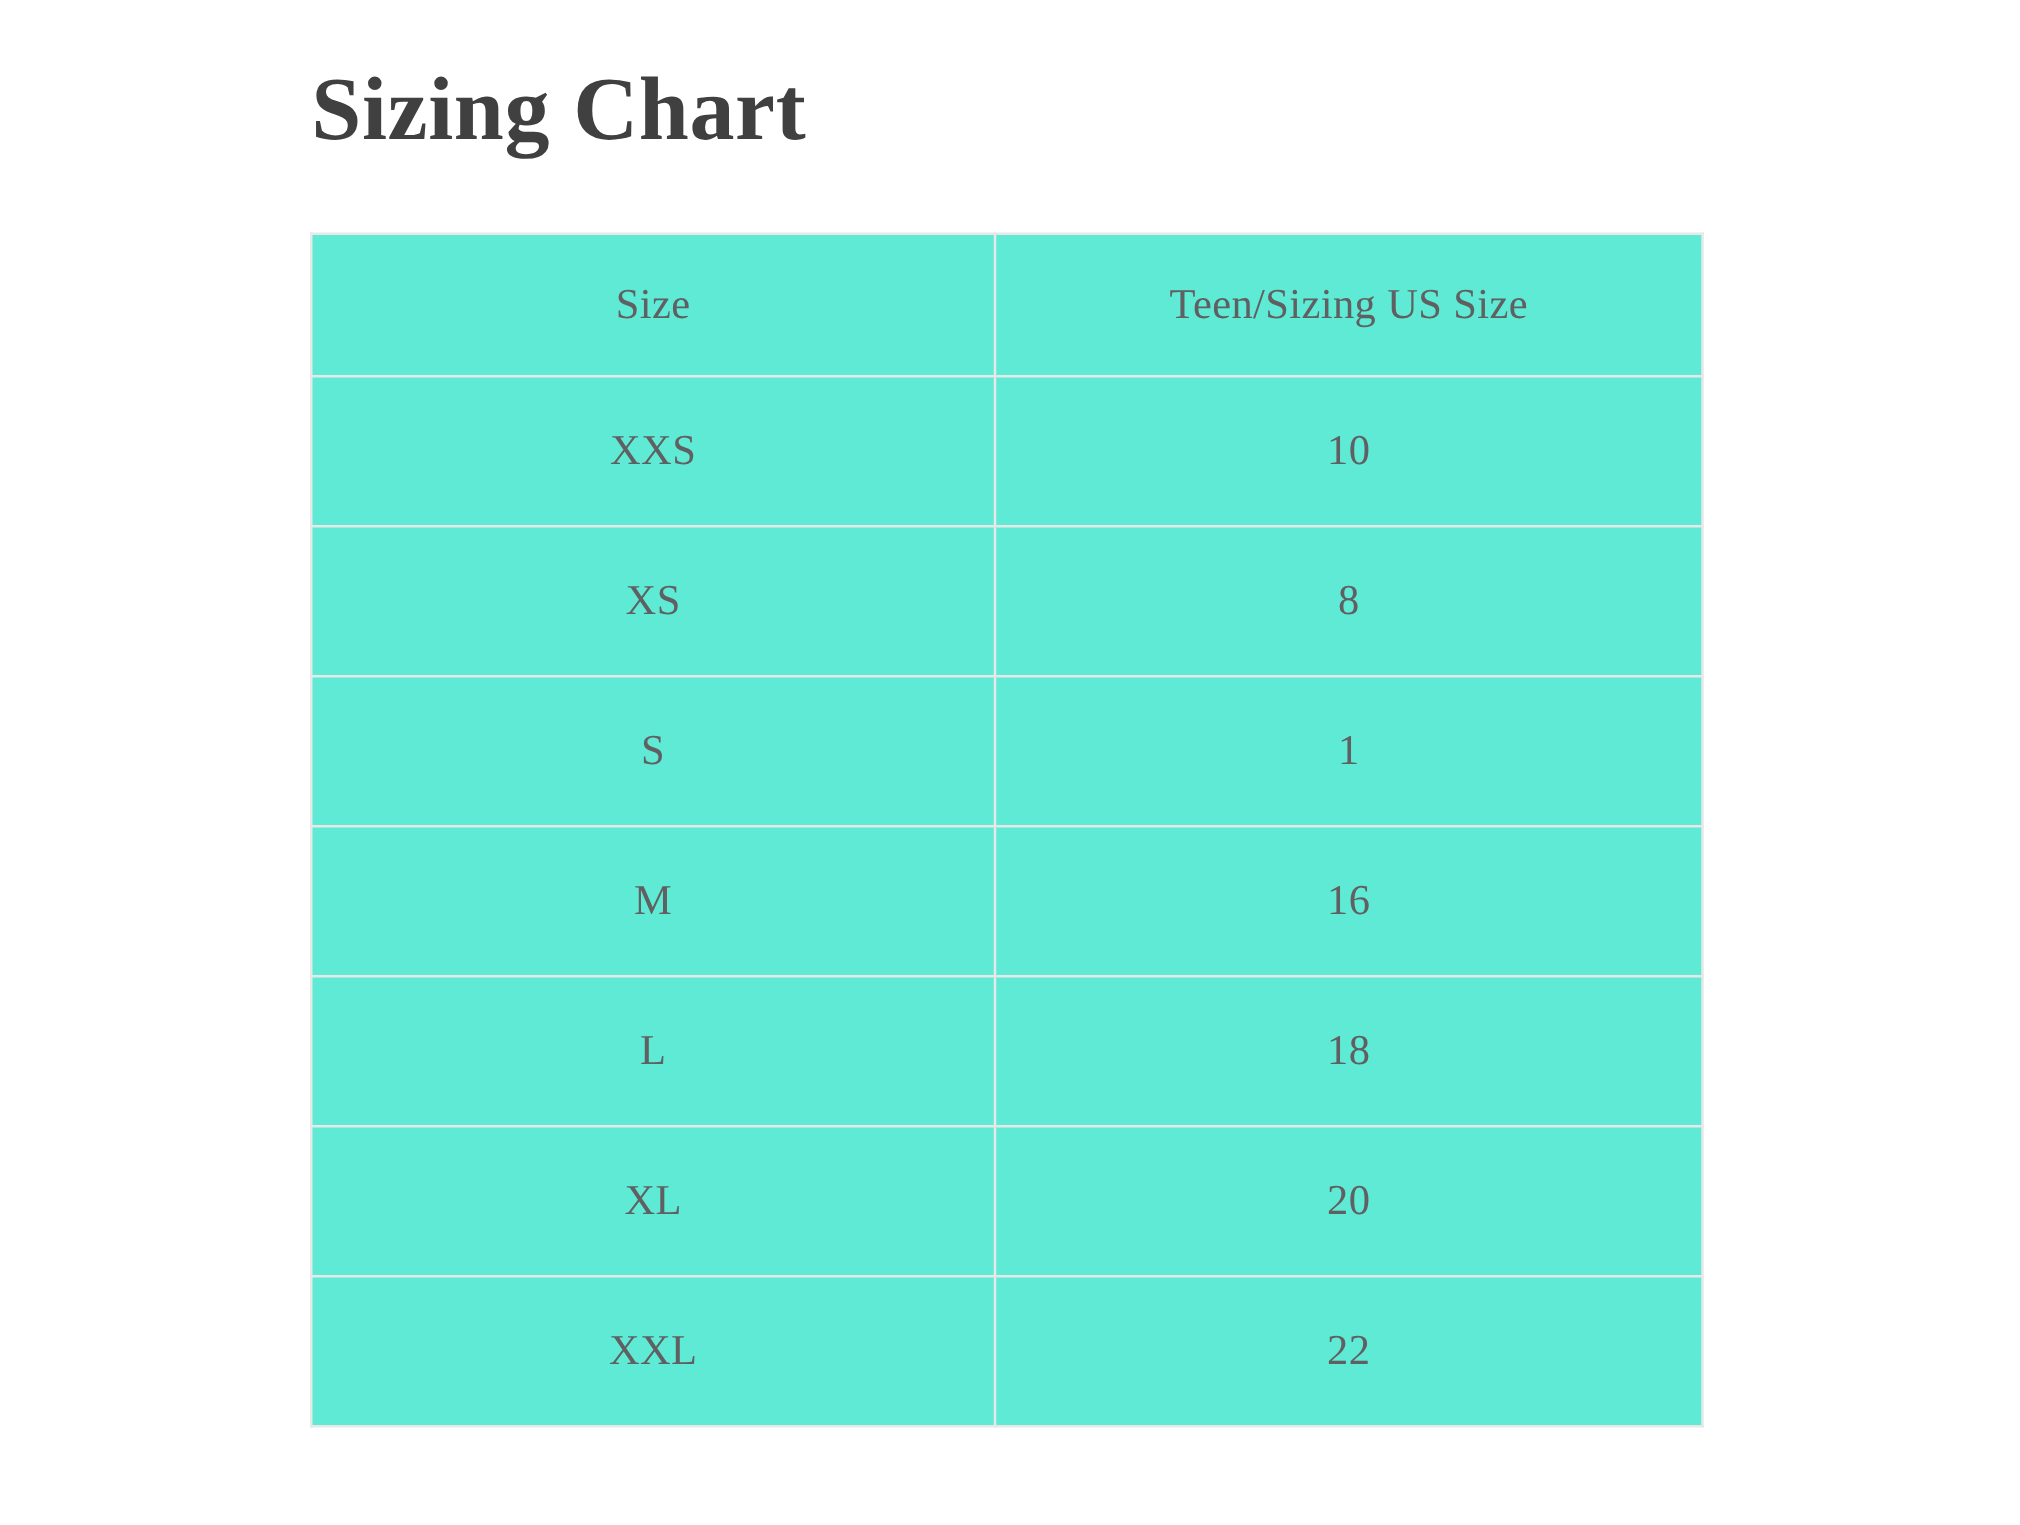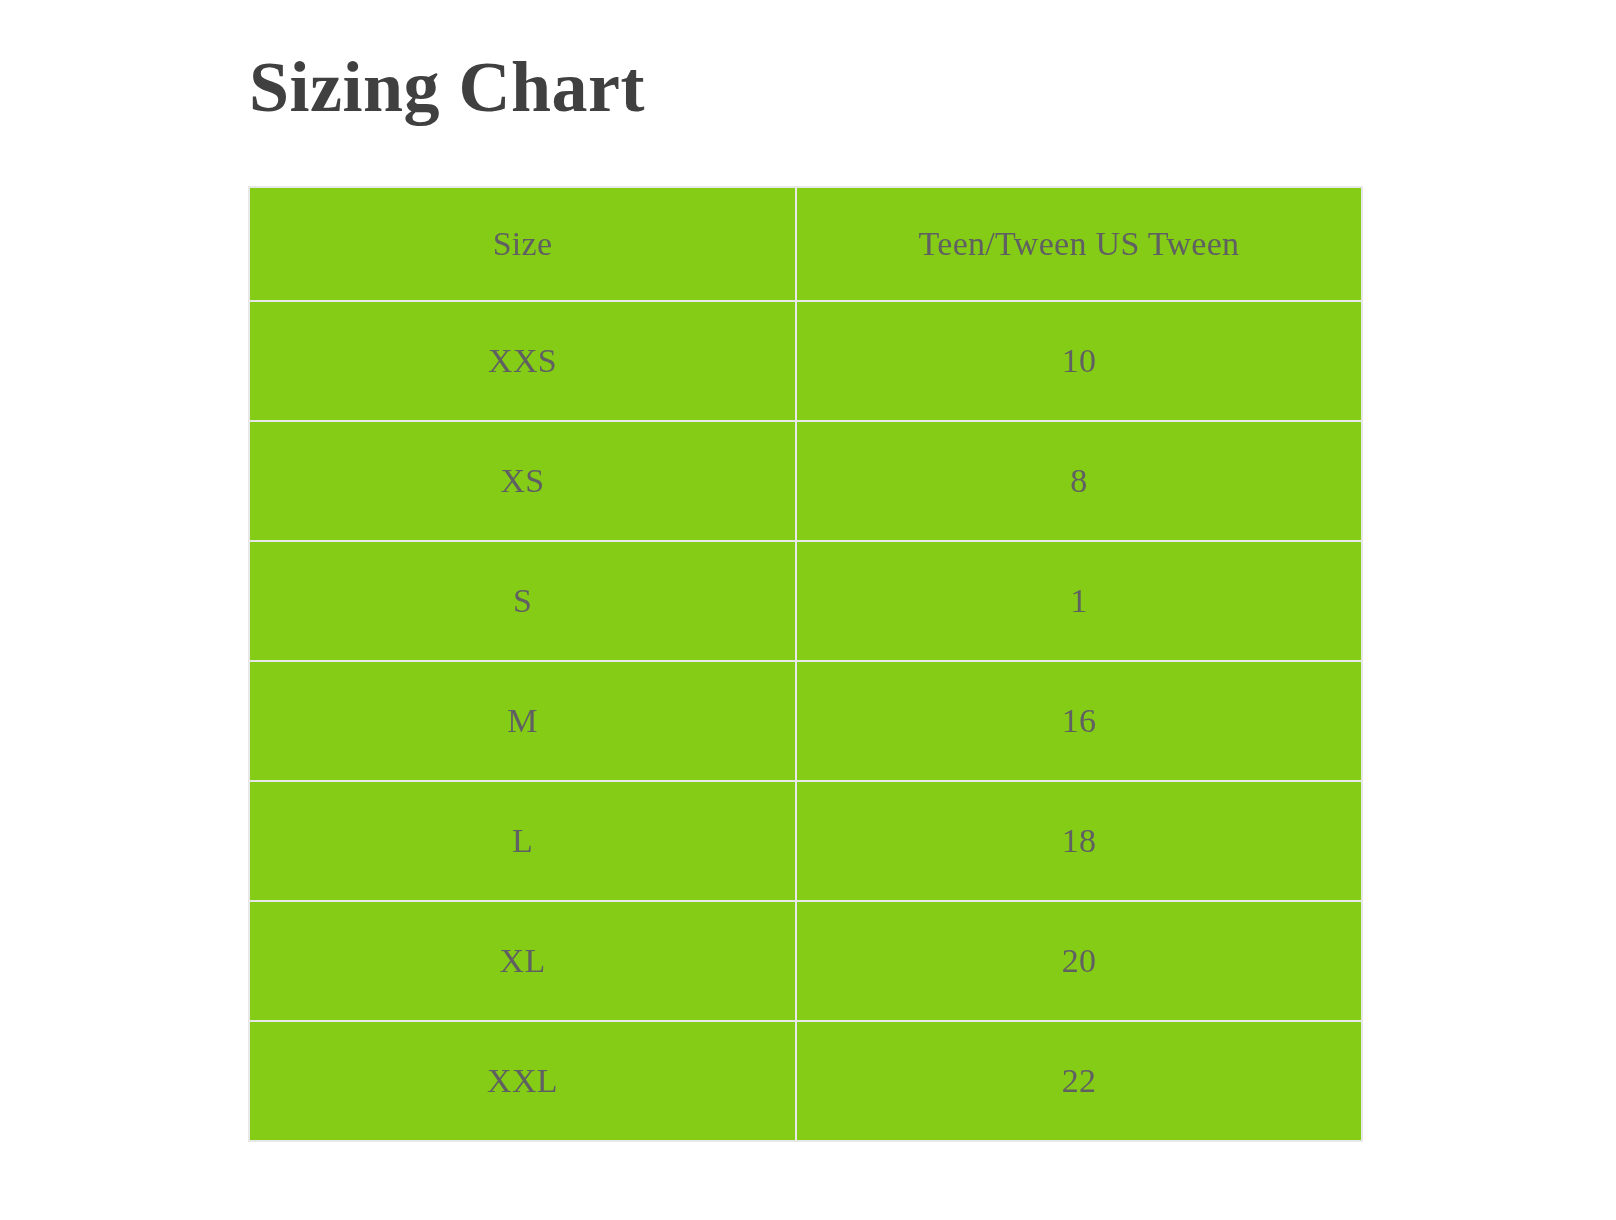--- a/index.html
+++ b/index.html
@@ -32,21 +32,21 @@
     top: 186px;
     width: 1113px;
     border-collapse: collapse;
     table-layout: fixed;
   }
   .sizing-table col.col-size { width: 547px; }
   .sizing-table col.col-us   { width: 566px; }
   .sizing-table th,
   .sizing-table td {
     border: 2px solid #e8e8e8;
-    background: #84cc16;
+    background: #5eead4;
     text-align: center;
     vertical-align: middle;
     font-size: 34px;
     font-weight: 400;
     color: #606062;
     padding: 0;
     letter-spacing: 0.3px;
   }
   .sizing-table th {
     height: 112px;
@@ -62,21 +62,21 @@
 <h1 class="page-title">Sizing Chart</h1>
 
 <table class="sizing-table">
   <colgroup>
     <col class="col-size">
     <col class="col-us">
   </colgroup>
   <thead>
     <tr>
       <th>Size</th>
-      <th>Teen/Tween US Tween</th>
+      <th>Teen/Sizing US Size</th>
     </tr>
   </thead>
   <tbody>
     <tr>
       <td>XXS</td>
       <td>10</td>
     </tr>
     <tr>
       <td>XS</td>
       <td>8</td>

